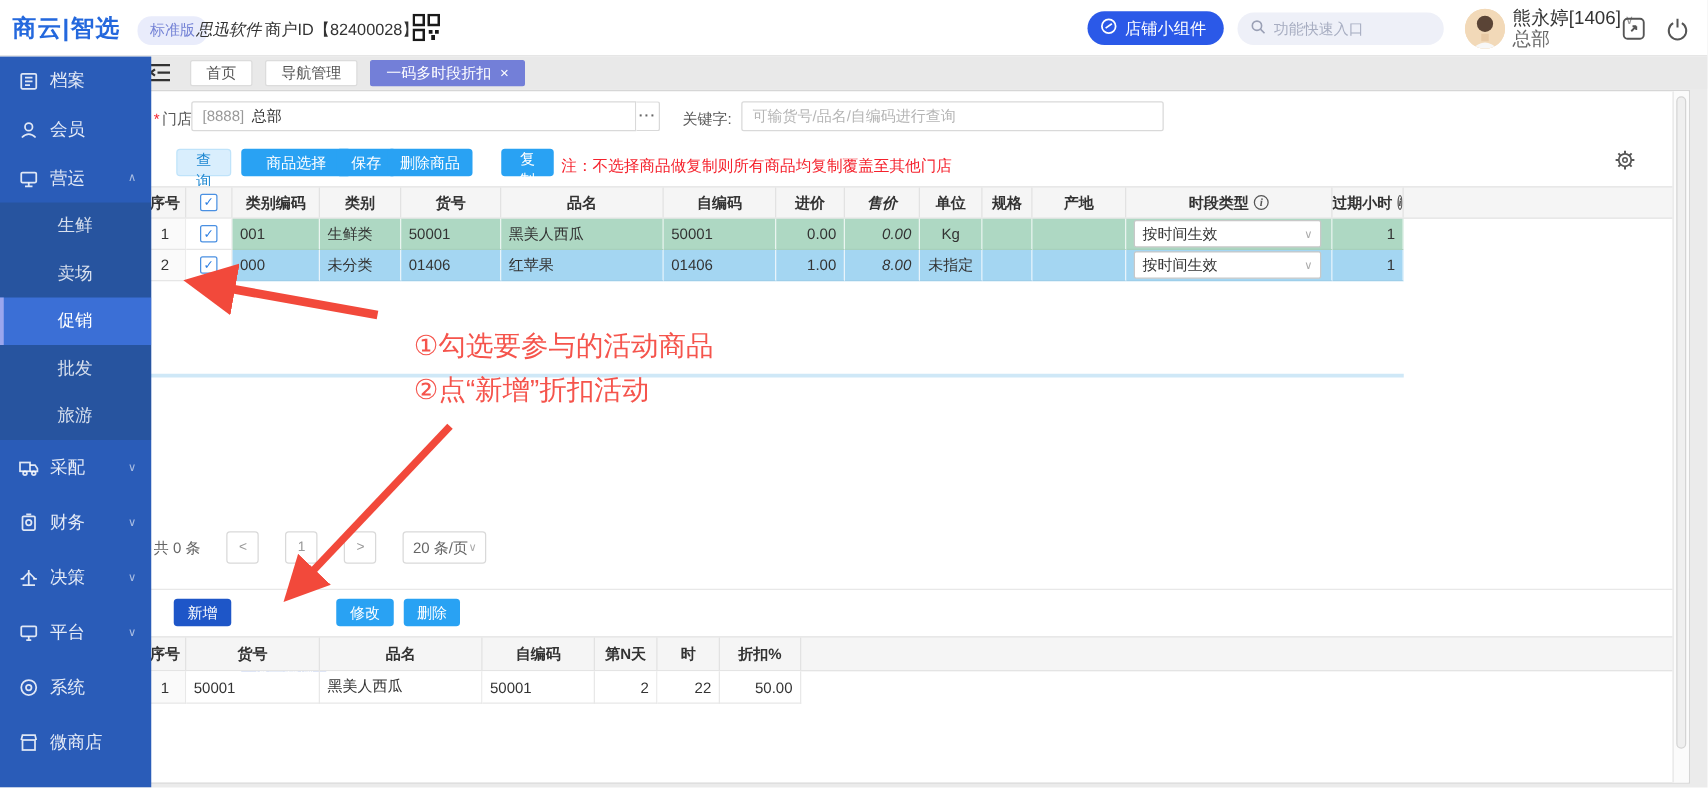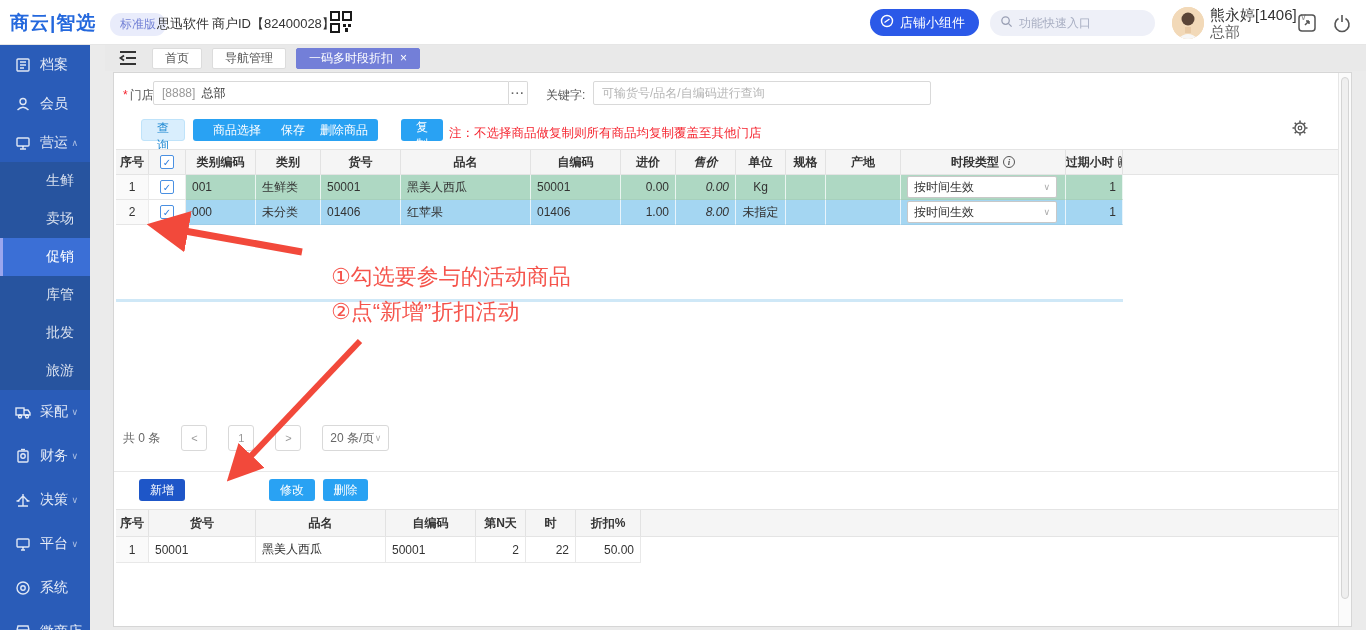--- a/index.html
+++ b/index.html
@@ -3,37 +3,37 @@
 <meta charset="utf-8">
 <style>
   * { margin:0; padding:0; box-sizing:border-box; }
   html,body { width:1366px; height:630px; overflow:hidden; }
   body { font-family:"Liberation Sans","DejaVu Sans",sans-serif; background:#ebebeb; font-size:12px; color:#333; position:relative; }
 
   
   .top-header { position:absolute; left:0; top:0; width:1366px; height:45px; background:#fff; border-bottom:1px solid #e6e6e6; z-index:5; }
   .logo { position:absolute; left:10px; top:10px; font-size:19px; font-weight:bold; color:#2468dd; letter-spacing:1px; }
   .version-badge { position:absolute; left:110px; top:13px; background:#e9ecfb; color:#7583d6; border-radius:11px; padding:3px 10px; font-size:12px; }
-  .company { position:absolute; left:157px; top:15px; font-size:13px; color:#333; }
+  .company { position:absolute; left:157px; top:15px; font-size:13px; color:#333;font-style:italic; }
   .merchant { position:absolute; left:212px; top:15px; font-size:13px; color:#333; }
   .qr-wrap { position:absolute; left:330px; top:11px; width:22px; height:22px; cursor:pointer; }
   .widget-btn { position:absolute; left:870px; top:9px; height:27px; padding:0 14px 0 10px; background:#2b59e8; border-radius:14px; color:#fff; font-size:13px; display:flex; align-items:center; gap:6px; border:none; cursor:pointer; }
   .quick-search { position:absolute; left:990px; top:10px; width:165px; height:26px; background:#eef0f8; border-radius:13px; display:flex; align-items:center; padding:0 10px; gap:6px; }
   .quick-search input { border:none; background:transparent; outline:none; font-size:12px; color:#555; width:120px; }
   .quick-search input::placeholder { color:#a8aec2; }
   .avatar { position:absolute; left:1172px; top:7px; width:32px; height:32px; border-radius:50%; overflow:hidden; background:#f2d9b8; }
   .user-block { position:absolute; left:1210px; top:7px; line-height:15px; font-size:15px; cursor:pointer; }
   .user-name { color:#333; }
   .user-org { color:#666; }
   .chev-sm { color:#999; font-size:10px; margin-left:3px; }
   .chev-sm::before { content:"∨"; }
   .hdr-icon { position:absolute; top:13px; width:20px; height:20px; cursor:pointer; }
 
   
-  .sidebar { position:absolute; left:0; top:45px; width:90px; height:585px; background:#2a5cb8; z-index:4; overflow:hidden; }
+  .sidebar { position:absolute; left:0; top:45px; width:121px; height:585px; background:#2a5cb8; z-index:4; overflow:hidden; }
   .side-item { position:relative; height:39px; display:flex; align-items:center; padding-left:15px; gap:9px; color:rgba(255,255,255,.88); font-size:14px; cursor:pointer; }
   .side-item .lbl { flex:1; }
   .side-item .chev { position:absolute; right:12px; font-size:9px; color:rgba(255,255,255,.6); }
   .chev-up::before { content:"∧"; }
   .chev-down::before { content:"∨"; }
   .submenu { background:#27549f; }
   .sub-item { position:relative; height:38px; display:flex; align-items:center; padding-left:46px; color:rgba(255,255,255,.82); font-size:14px; cursor:pointer; }
   .sub-item.active { background:#3b6fd6; color:#fff; }
   .sub-item.active::before { content:""; position:absolute; left:0; top:0; width:3px; height:100%; background:#9aa6ee; }
   .side-group { height:44px; }
@@ -203,23 +203,20 @@
   </div>
   <div class="submenu">
     <div class="sub-item">
         <span>生鲜</span>
       </div>
     <div class="sub-item">
         <span>卖场</span>
       </div>
     <div class="sub-item active">
         <span>促销</span>
-      </div>
-    <div class="sub-item">
-        <span>库管</span>
       </div>
     <div class="sub-item">
         <span>批发</span>
       </div>
     <div class="sub-item">
         <span>旅游</span>
       </div>
   </div>
   <div class="side-item side-group">
     <span class="sicon"><svg viewBox="0 0 16 16">

